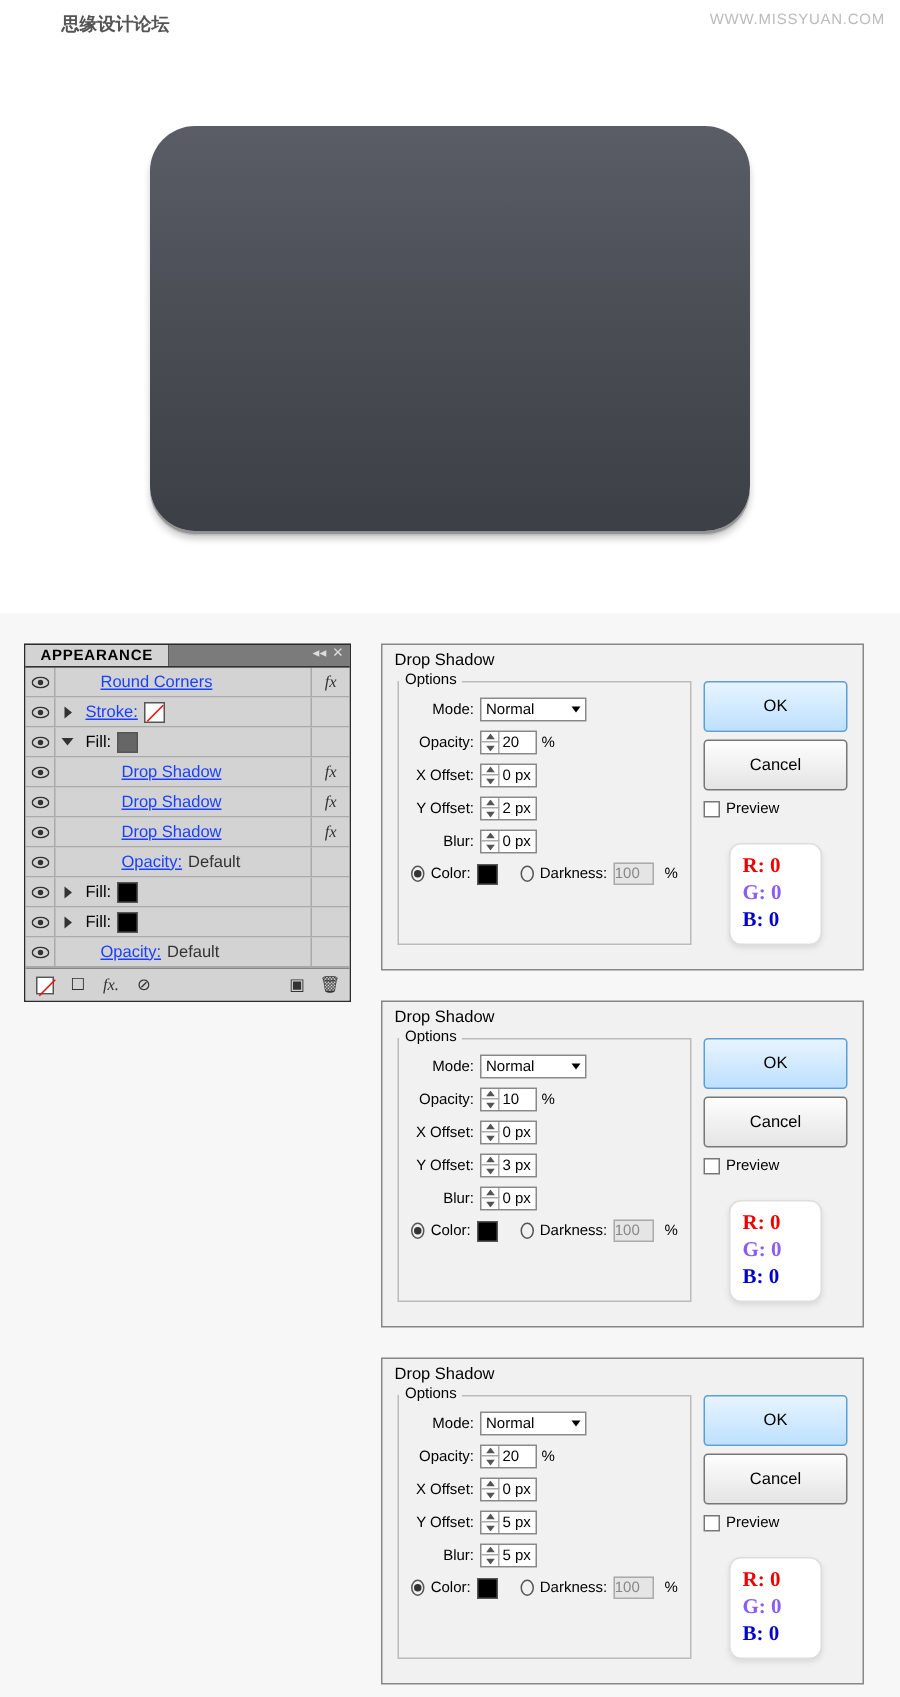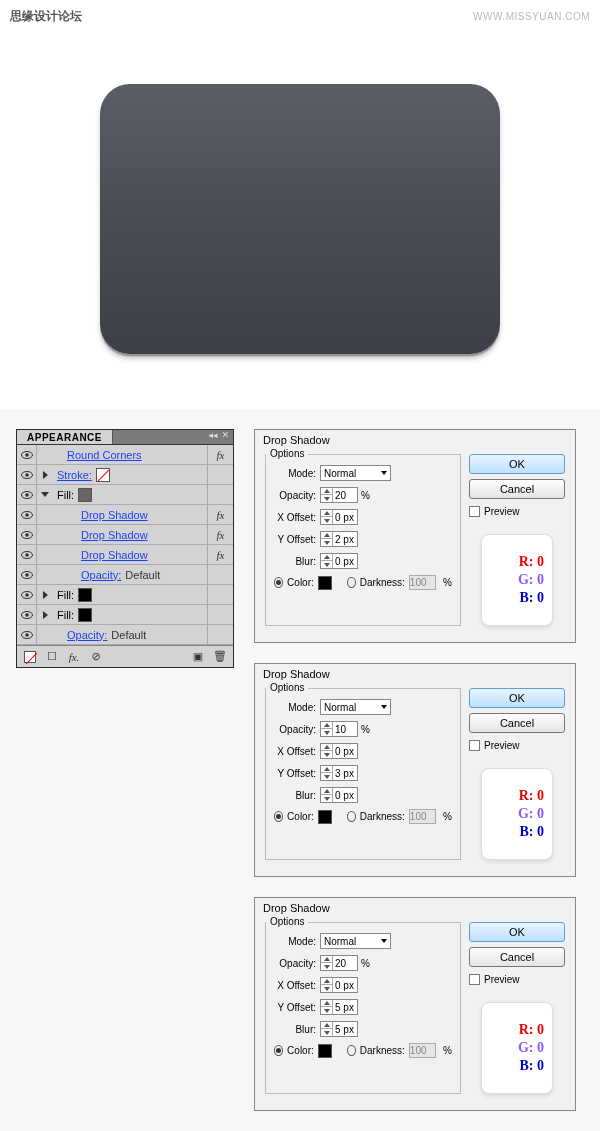--- a/index.html
+++ b/index.html
@@ -1,18 +1,18 @@
 <!DOCTYPE html>
 <html><head>
 <meta charset="utf-8">
 <style>
   * { box-sizing: border-box; margin: 0; padding: 0; }
   body { font-family: Tahoma, Arial, sans-serif; font-size: 10px; background: #fff; width: 600px; }
   
-  .header-bar { display: flex; justify-content: space-between; align-items: center; padding: 8px 10px 4px; }
+  .header-bar { display: flex; justify-content: space-between; align-items: flex-start; padding: 8px 10px 4px; margin-left: 31px; }
   .header-bar .cn { font-size: 12px; color: #555; font-weight: bold; }
   .header-bar .en { font-size: 10px; color: #bbb; letter-spacing: 0.5px; }
   
   .preview-area { width: 600px; height: 380px; background: #fff; display: flex; align-items: center; justify-content: center; }
   .rounded-card { width: 400px; height: 270px; border-radius: 30px; background: linear-gradient(to bottom, #5b5d66 0%, #4c4e56 45%, #3d3f46 100%); box-shadow: 0 2px 0 rgba(0,0,0,0.2), 0 3px 0 rgba(0,0,0,0.1), 0 5px 5px rgba(0,0,0,0.2); }
   
   .lower { background: #f7f7f7; padding: 20px 16px 30px; display: flex; gap: 20px; align-items: flex-start; }
   
   
   .appearance-panel { width: 218px; border: 1px solid #2b2b2b; background: #d3d3d3; font-size: 11px; position: relative; }
@@ -58,25 +58,25 @@
   .spinner svg { width:6px; height:4px; }
   .num-input .val { flex:1; padding: 0 2px; }
   .unit { padding-left: 3px; }
   .color-row { display:flex; align-items:center; gap:4px; margin-top: 4px; }
   .radio { width:11px; height:11px; border:1px solid #555; border-radius:50%; display:inline-flex; align-items:center; justify-content:center; }
   .radio.on::after { content:""; width:5px; height:5px; border-radius:50%; background:#333; }
   .color-chip { width:18px; height:14px; border:1px solid #555; background:#000; }
   .dark-input { width:34px; height:15px; border:1px solid #aaa; background:#e5e5e5; color:#888; padding:0 0; display:flex; align-items:center; }
   
   .dialog-side { display:flex; flex-direction:column; align-items:stretch; gap:5px; width: 96px; }
-  .btn { height: 20px; border: 1px solid #777; border-radius: 3px; background: linear-gradient(#fefefe,#e4e4e4); display:flex; align-items:center; justify-content:center; font-size:11px; }
+  .btn { height: 34px; border: 1px solid #777; border-radius: 3px; background: linear-gradient(#fefefe,#e4e4e4); display:flex; align-items:center; justify-content:center; font-size:11px; }
   .btn.primary { background: linear-gradient(#e8f4ff,#bde0ff); border-color:#5a9fd6; }
   .chk-row { display:flex; align-items:center; gap:4px; margin-top:2px; }
   .chk { width:11px; height:11px; border:1px solid #777; background:#fff; }
-  .rgb-box { margin-top: 12px; border:1px solid #ddd; border-radius:8px; background:#fff; padding:18px 8px; width:72px; align-self:center; box-shadow:0 2px 4px rgba(0,0,0,0.1);text-align:right; }
+  .rgb-box { margin-top: 12px; border:1px solid #ddd; border-radius:8px; background:#fff; padding:6px 8px; width:62px; align-self:center; box-shadow:0 2px 4px rgba(0,0,0,0.1); }
   .rgb-box div { font-family: "Comic Sans MS", cursive; font-weight:bold; font-size:14px; line-height:18px; }
   .rgb-r { color:#e00; }
   .rgb-g { color:#8b5cf6; }
   .rgb-b { color:#00c; }
 </style>
 </head>
 <body>
 
 <div class="header-bar">
   <span class="cn">思缘设计论坛</span>

